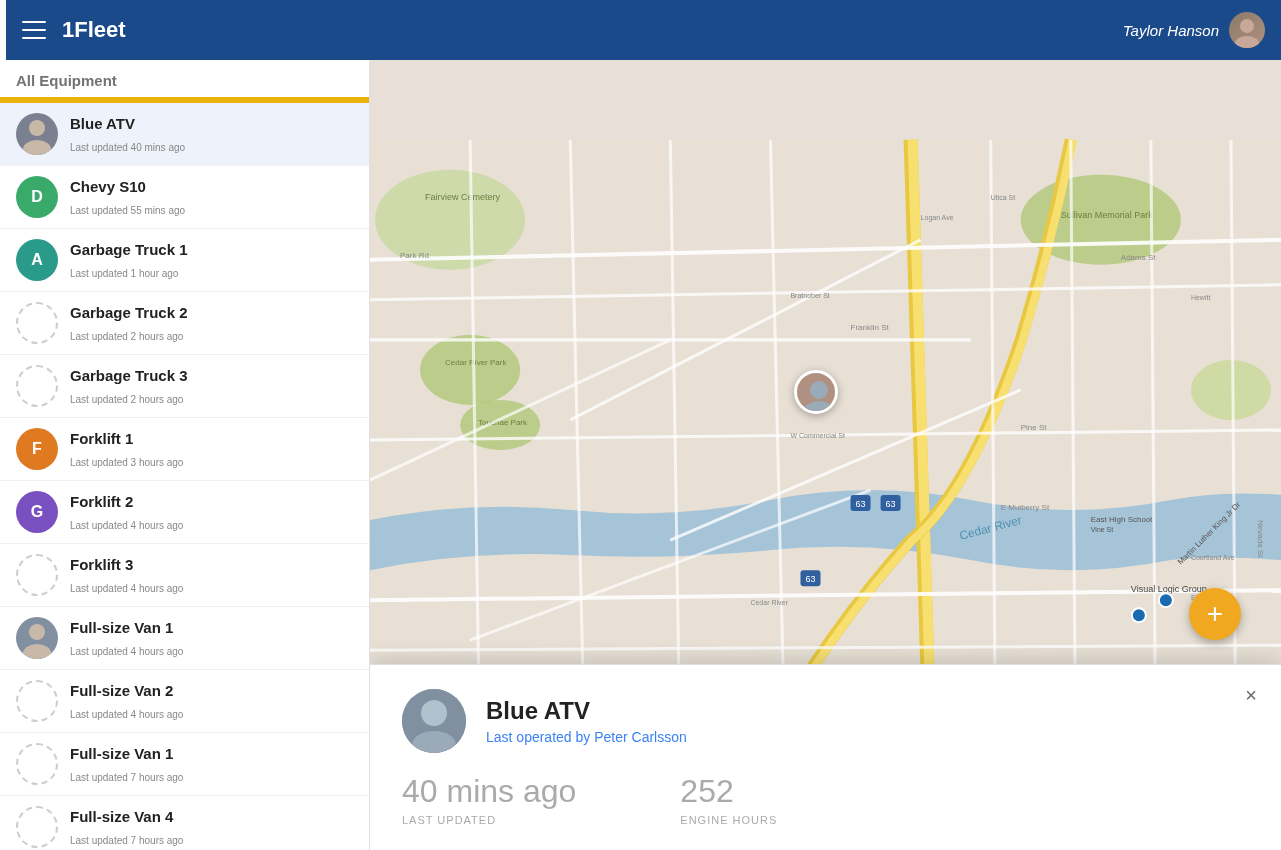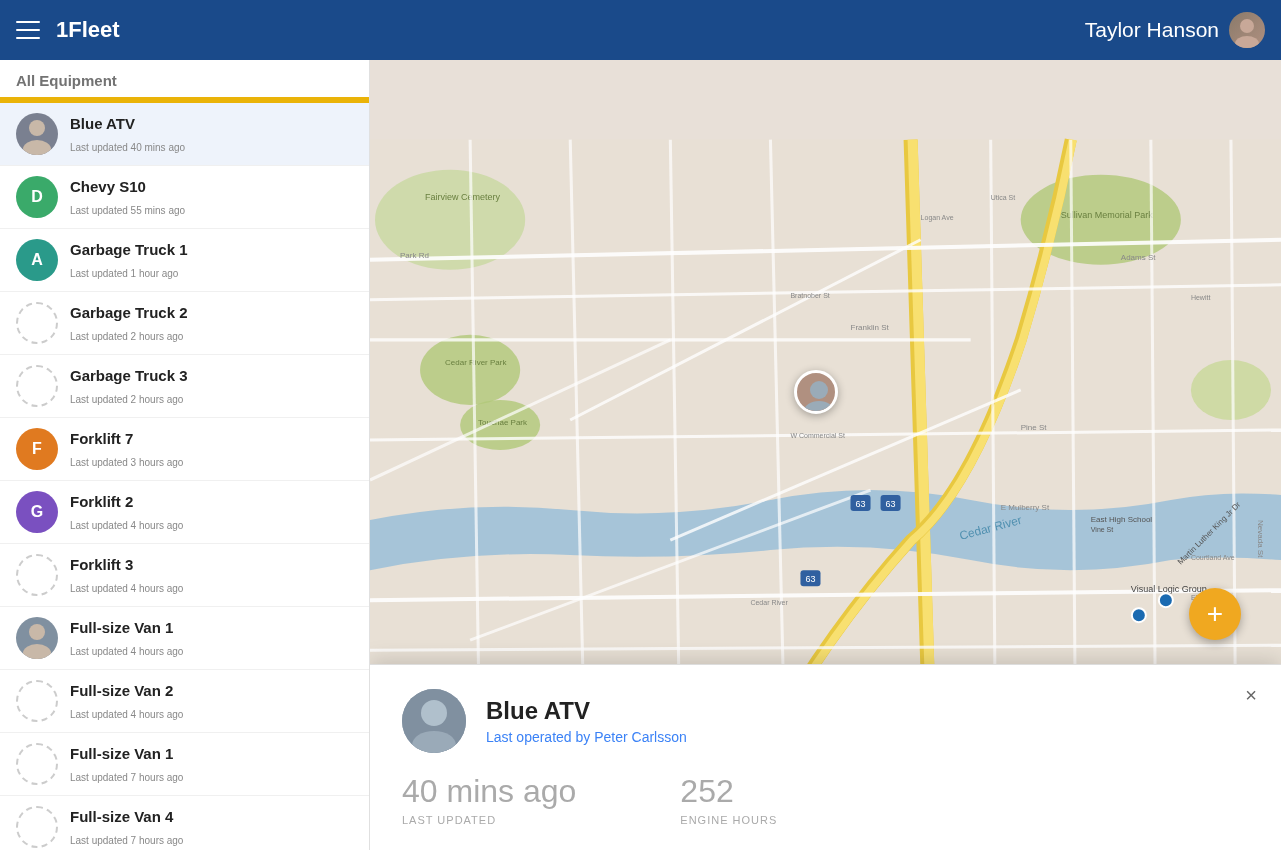--- a/index.html
+++ b/index.html
@@ -8,20 +8,21 @@
     
     .header {
       background-color: #1a4a8a;
       color: white;
       height: 60px;
       display: flex;
       align-items: center;
       padding: 0 16px;
       flex-shrink: 0;
       z-index: 10;
+      margin-left: 6px;
     }
     .header-menu-icon {
       width: 24px;
       height: 18px;
       display: flex;
       flex-direction: column;
       justify-content: space-between;
       cursor: pointer;
       margin-right: 16px;
     }
@@ -36,21 +37,22 @@
       font-weight: 600;
       flex: 1;
       text-align: left;
     }
     .header-user {
       display: flex;
       align-items: center;
       gap: 10px;
     }
     .header-username {
-      font-size: 21px;
+      font-size: 15px;
+      font-style: italic;
     }
     .header-avatar {
       width: 36px;
       height: 36px;
       border-radius: 50%;
       overflow: hidden;
       background: #ccc;
     }
     .header-avatar-img {
       width: 100%;
@@ -325,21 +327,21 @@
       <div class="sidebar-item">
     <div class="item-avatar dashed"></div>
     <div class="item-info">
       <div class="item-name">Garbage Truck 3</div>
       <div class="item-updated">Last updated 2 hours ago</div>
     </div>
   </div>
       <div class="sidebar-item">
     <div class="item-avatar" style="background:#e07a20">F</div>
     <div class="item-info">
-      <div class="item-name">Forklift 7</div>
+      <div class="item-name">Forklift 1</div>
       <div class="item-updated">Last updated 3 hours ago</div>
     </div>
   </div>
       <div class="sidebar-item">
     <div class="item-avatar" style="background:#7a50c0">G</div>
     <div class="item-info">
       <div class="item-name">Forklift 2</div>
       <div class="item-updated">Last updated 4 hours ago</div>
     </div>
   </div>

